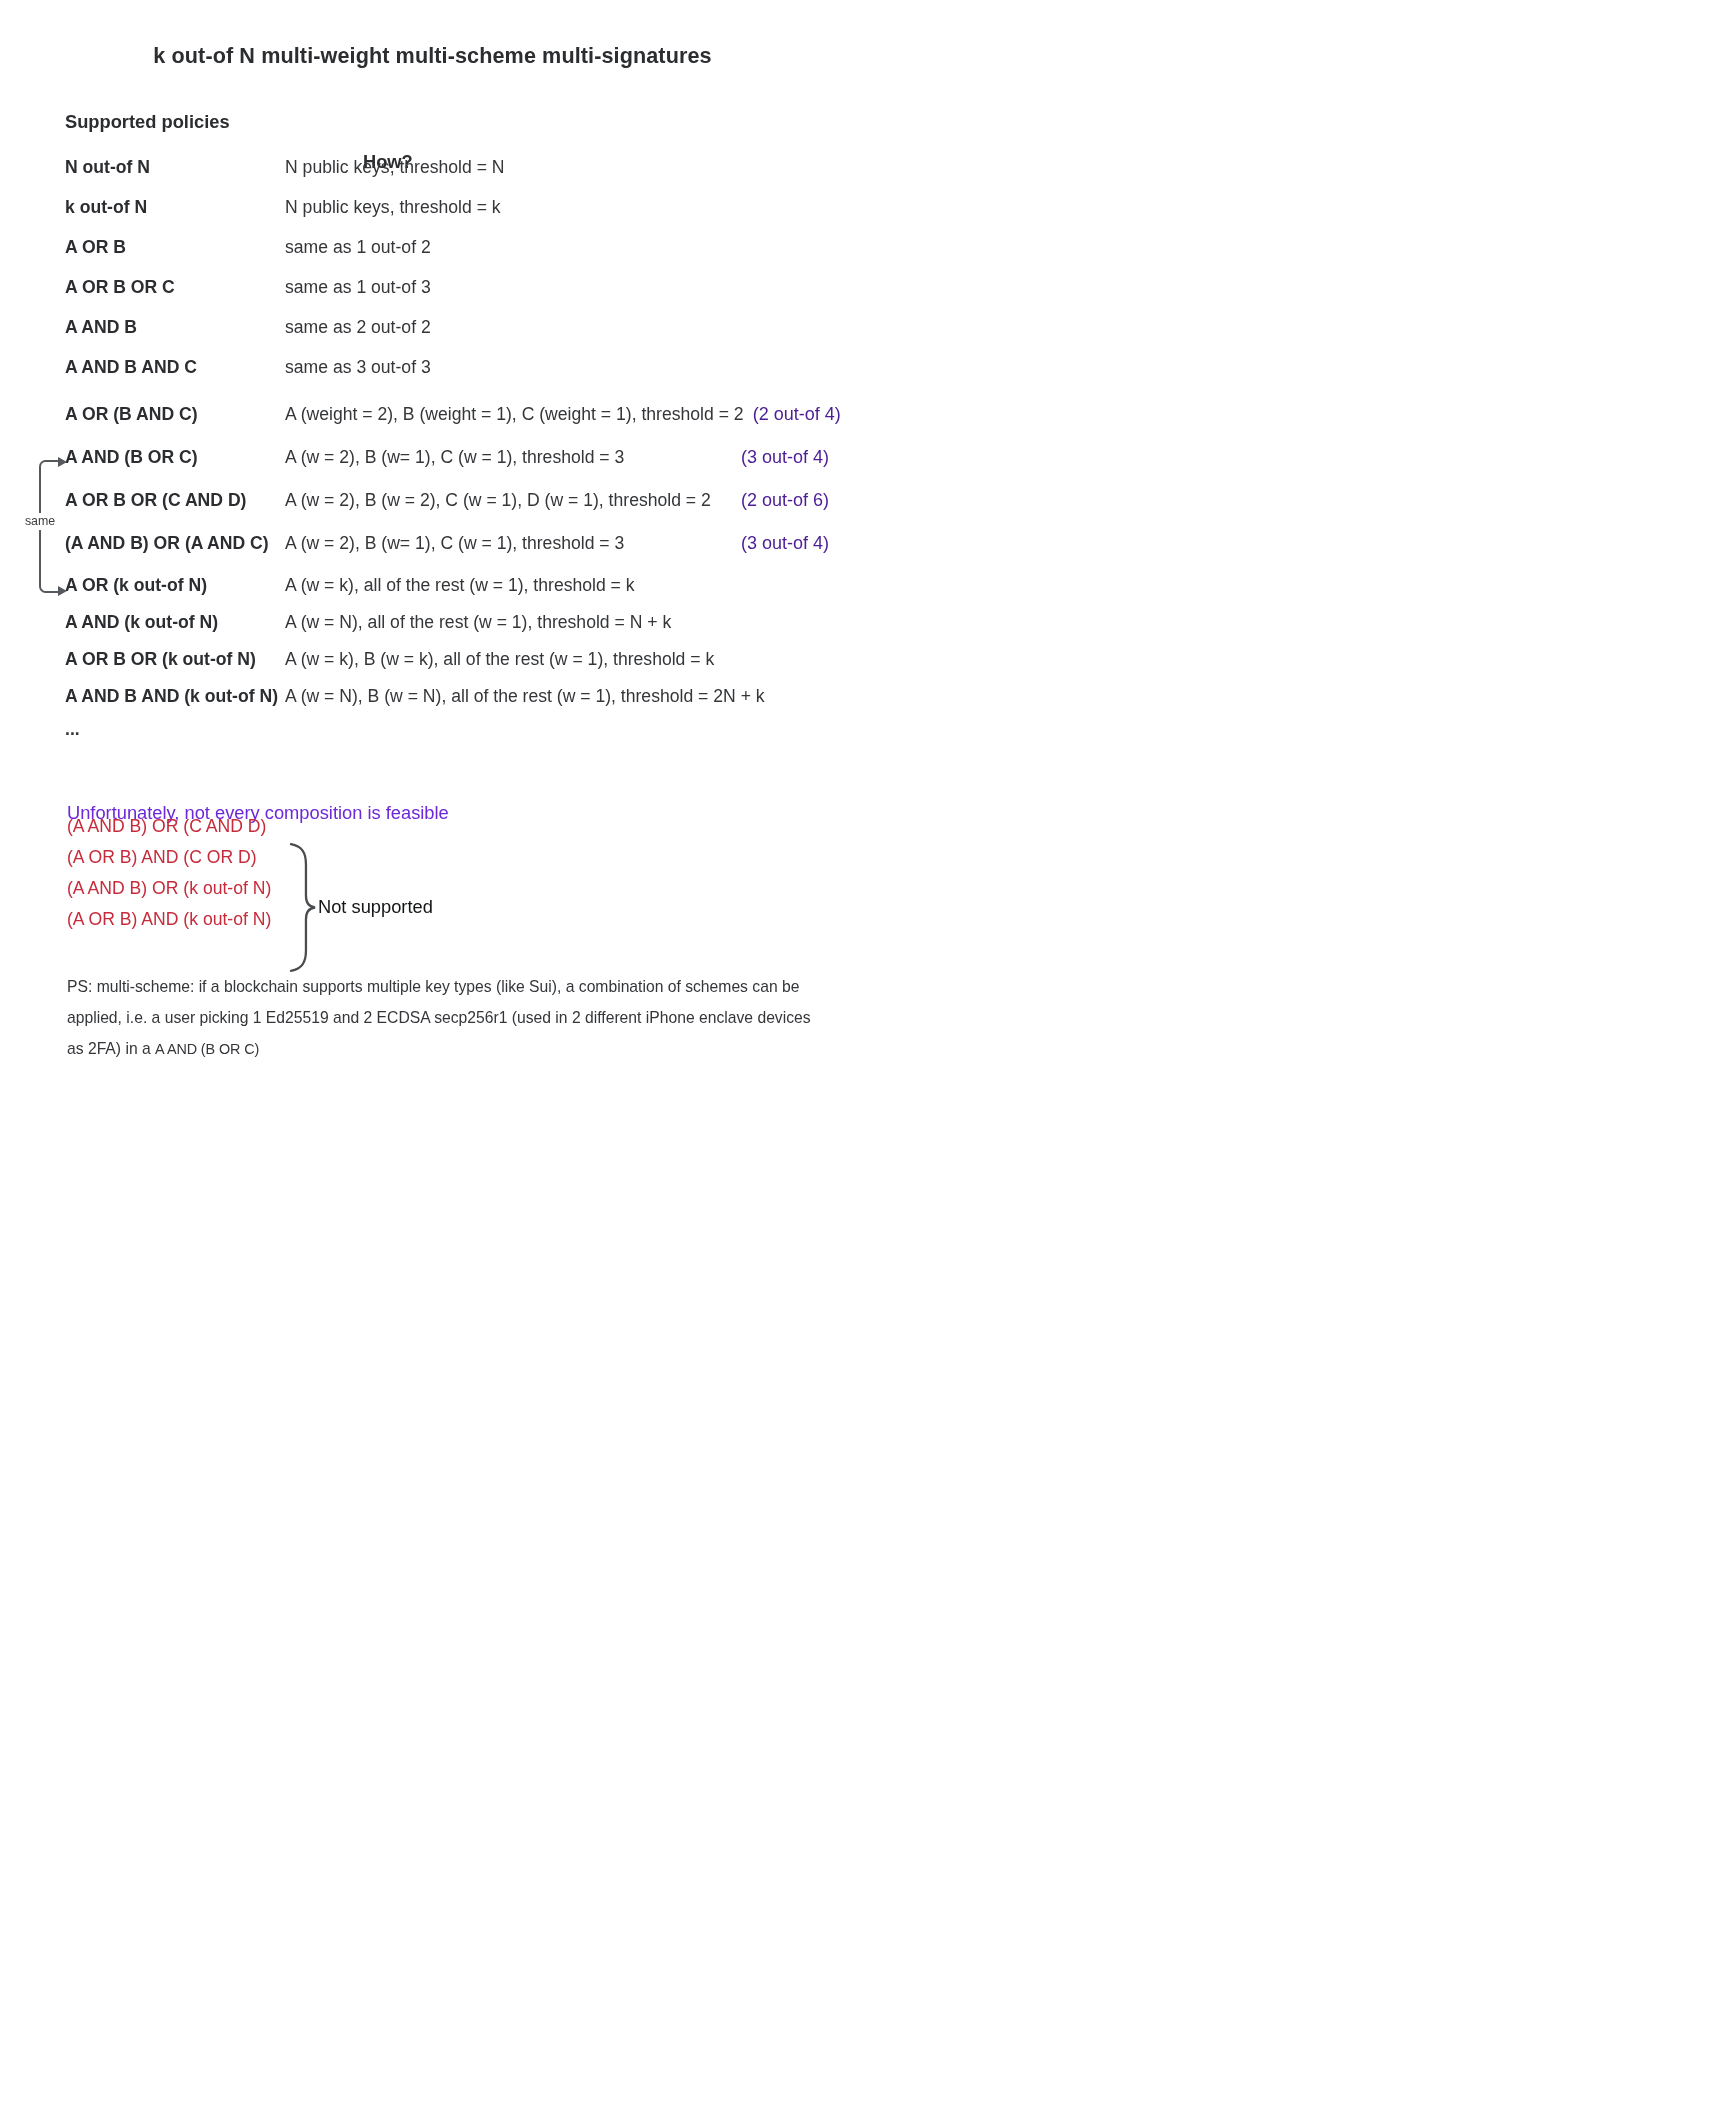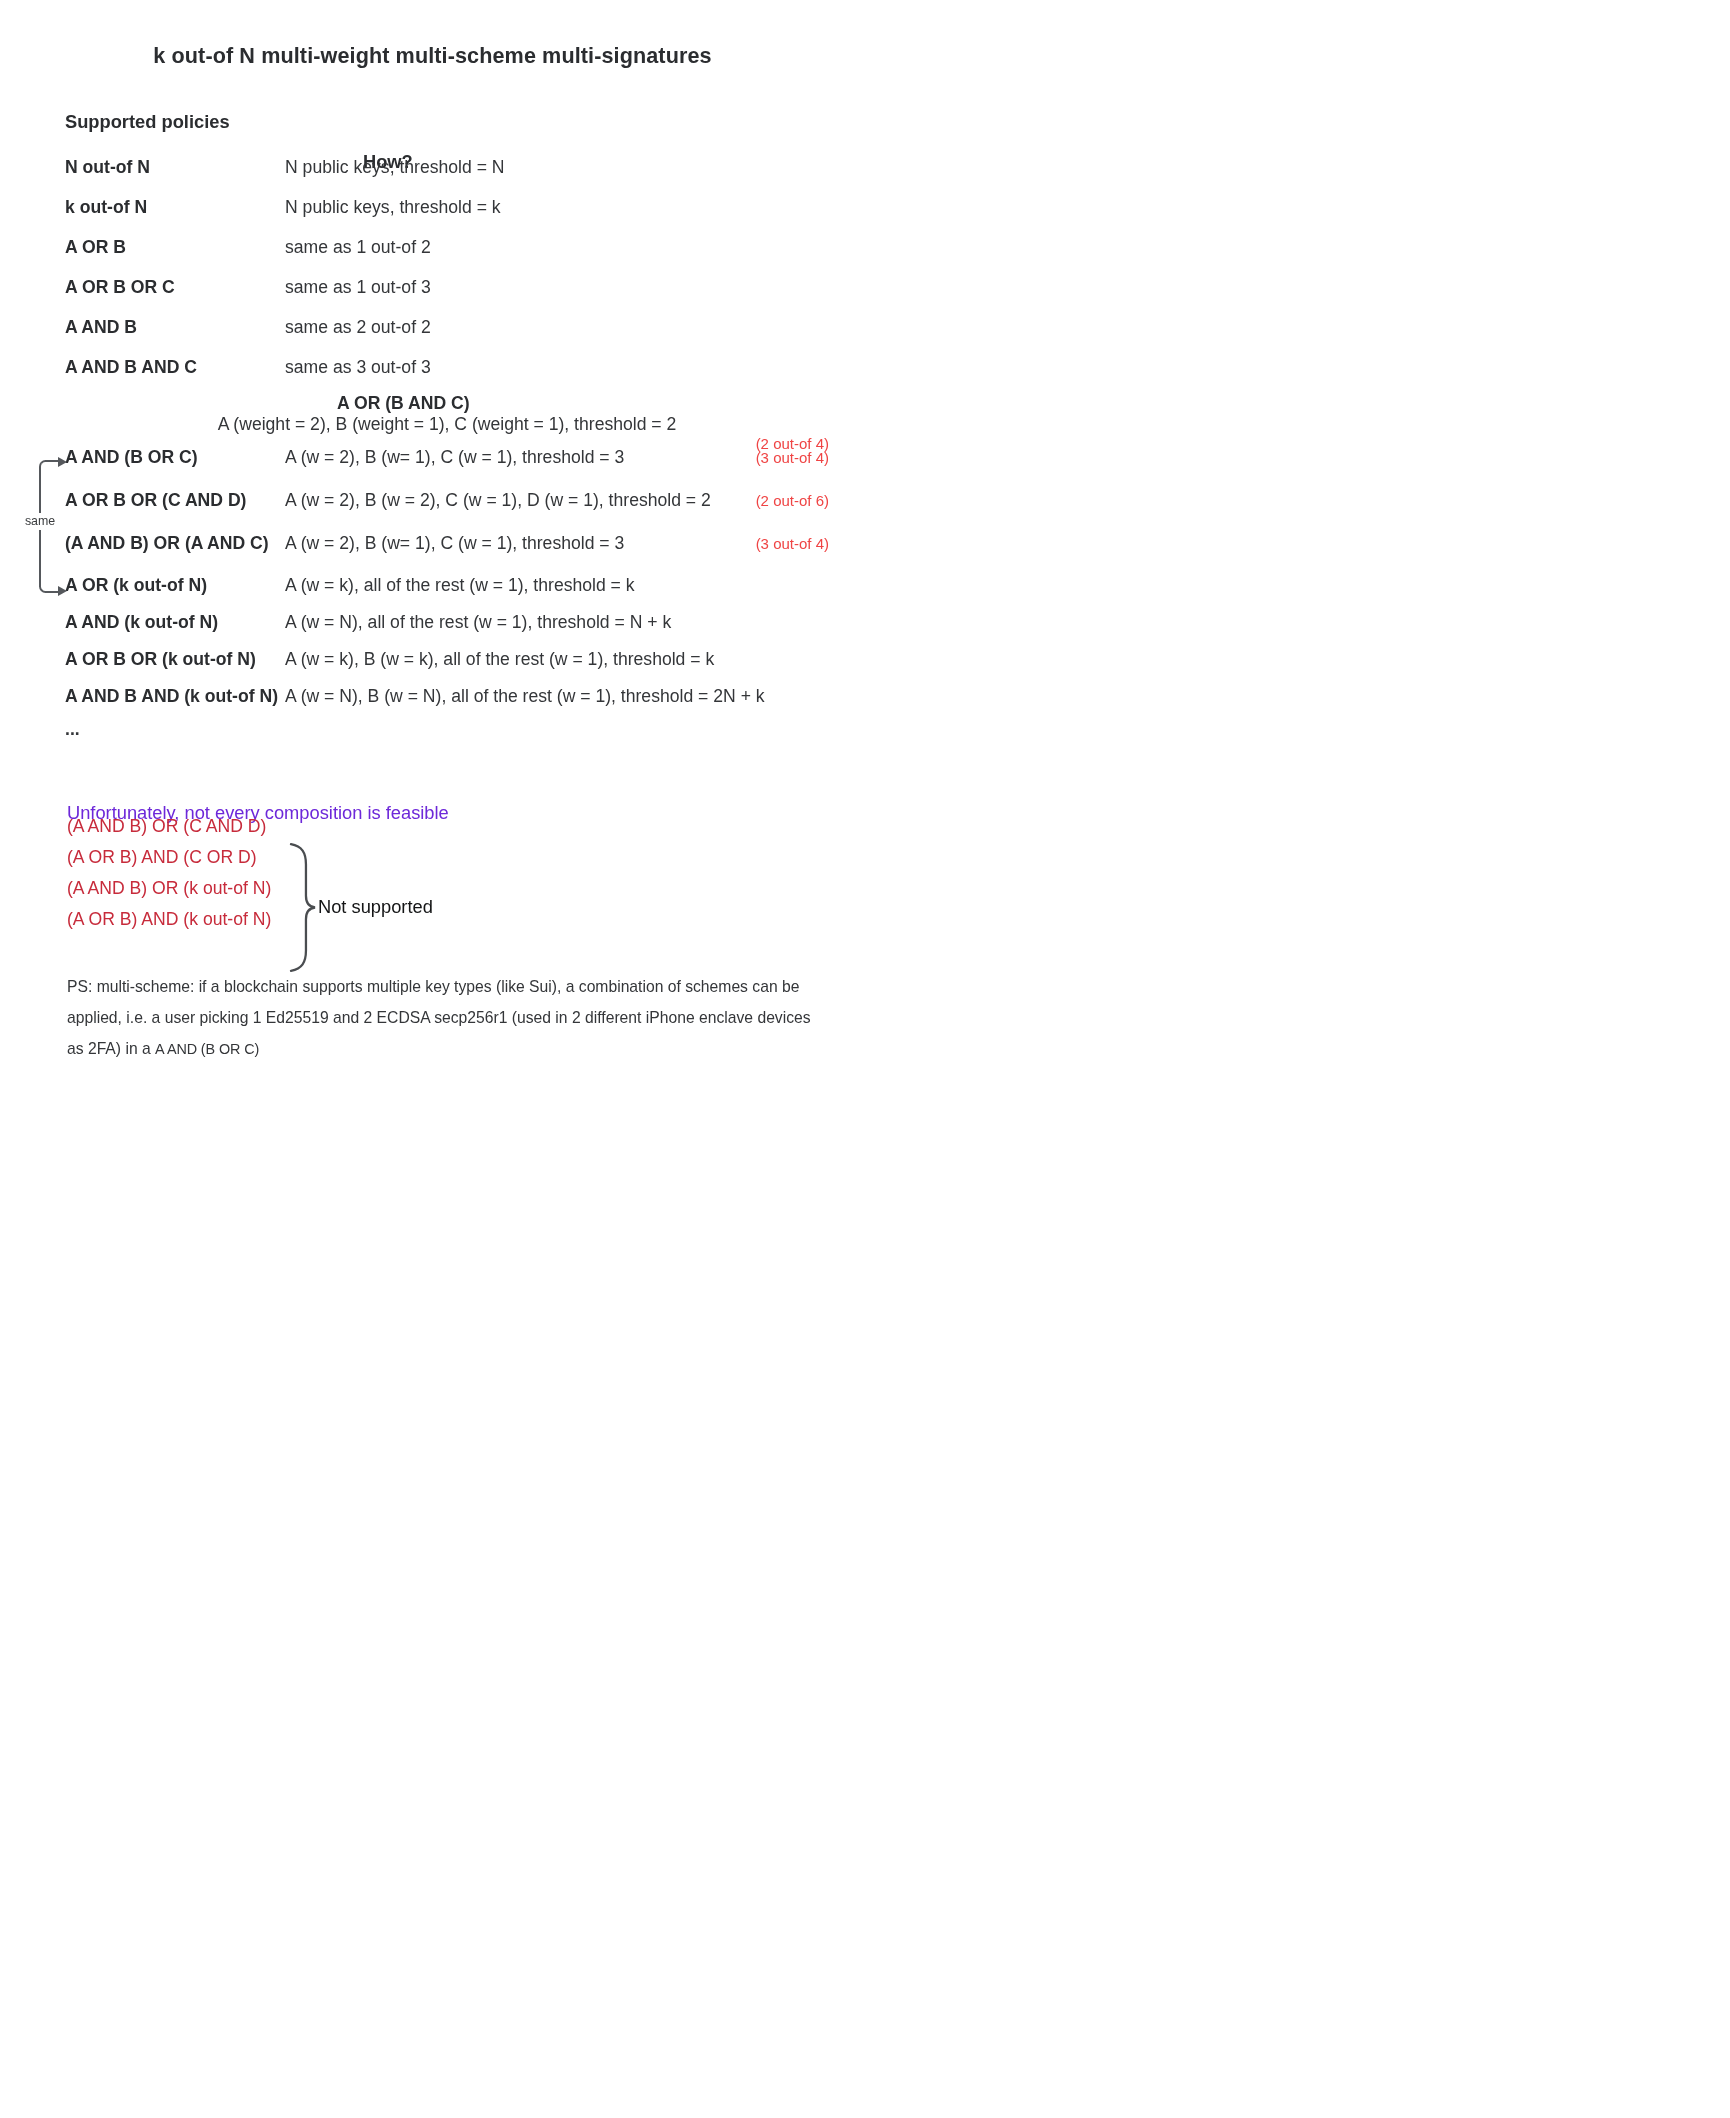--- a/index.html
+++ b/index.html
@@ -42,35 +42,35 @@
     font-size:18.3px; font-weight:700; color:#2b2d30;margin-top:40px;
   }
   .row {
     display:flex;
     align-items:center;
     width:764px;
   }
   .row.g1 { height:40px; }
   .row.g2 { height:43px; }
   .row.g3 { height:37px; }
-  .row.gap2 { margin-top:5.2px;flex-direction:column; }
+  .row.gap2 { margin-top:5.2px; }
   .row.gap3 { margin-top:2.6px; }
   .row .policy {
     width:220px; flex-shrink:0;
     font-size:17.6px; font-weight:700; color:#2b2d30;
     white-space:nowrap;
   }
   .row .how {
     font-size:17.6px; color:#343639;
     white-space:nowrap;
   }
   .row .outof {
     margin-left:auto; flex-shrink:0;
     padding-left:9.1px;
-    font-size:15px; color:#ef4444;
+    font-size:18px; color:#4c1d95;
     white-space:nowrap;
   }
   .ellipsis-row {
     height:29px; display:flex; align-items:center;
     font-size:17.6px; color:#343639; font-weight:700;
   }
   
   .same-bracket {
     position:absolute;
     left:39px; top:460px;

